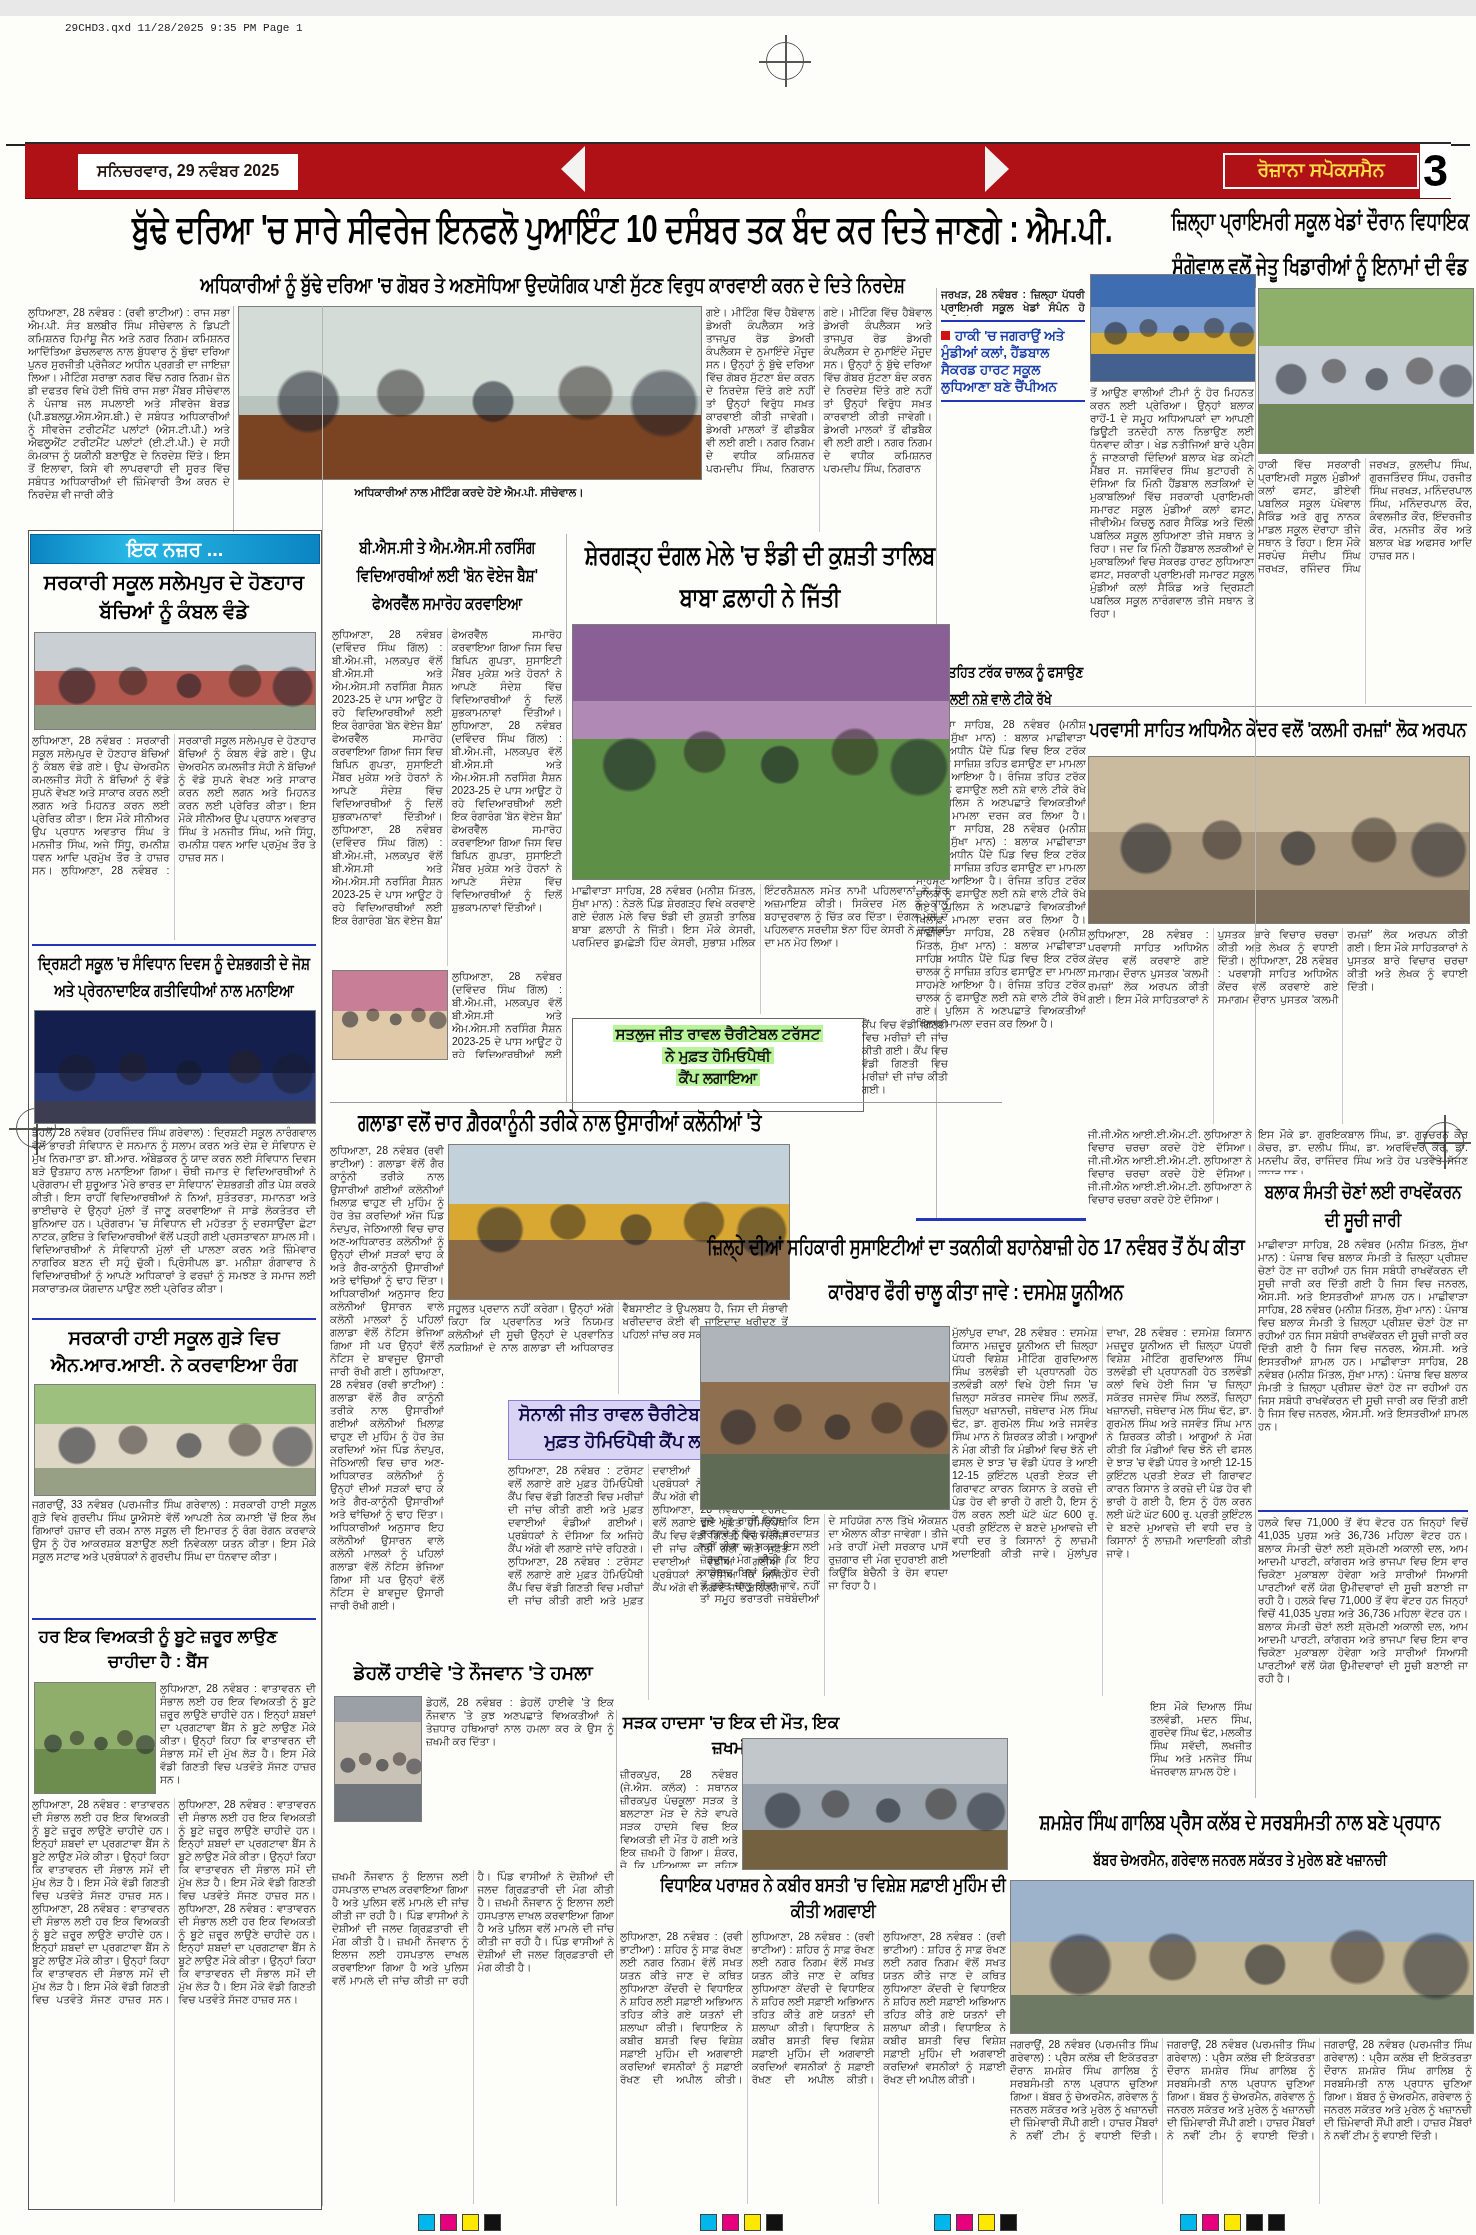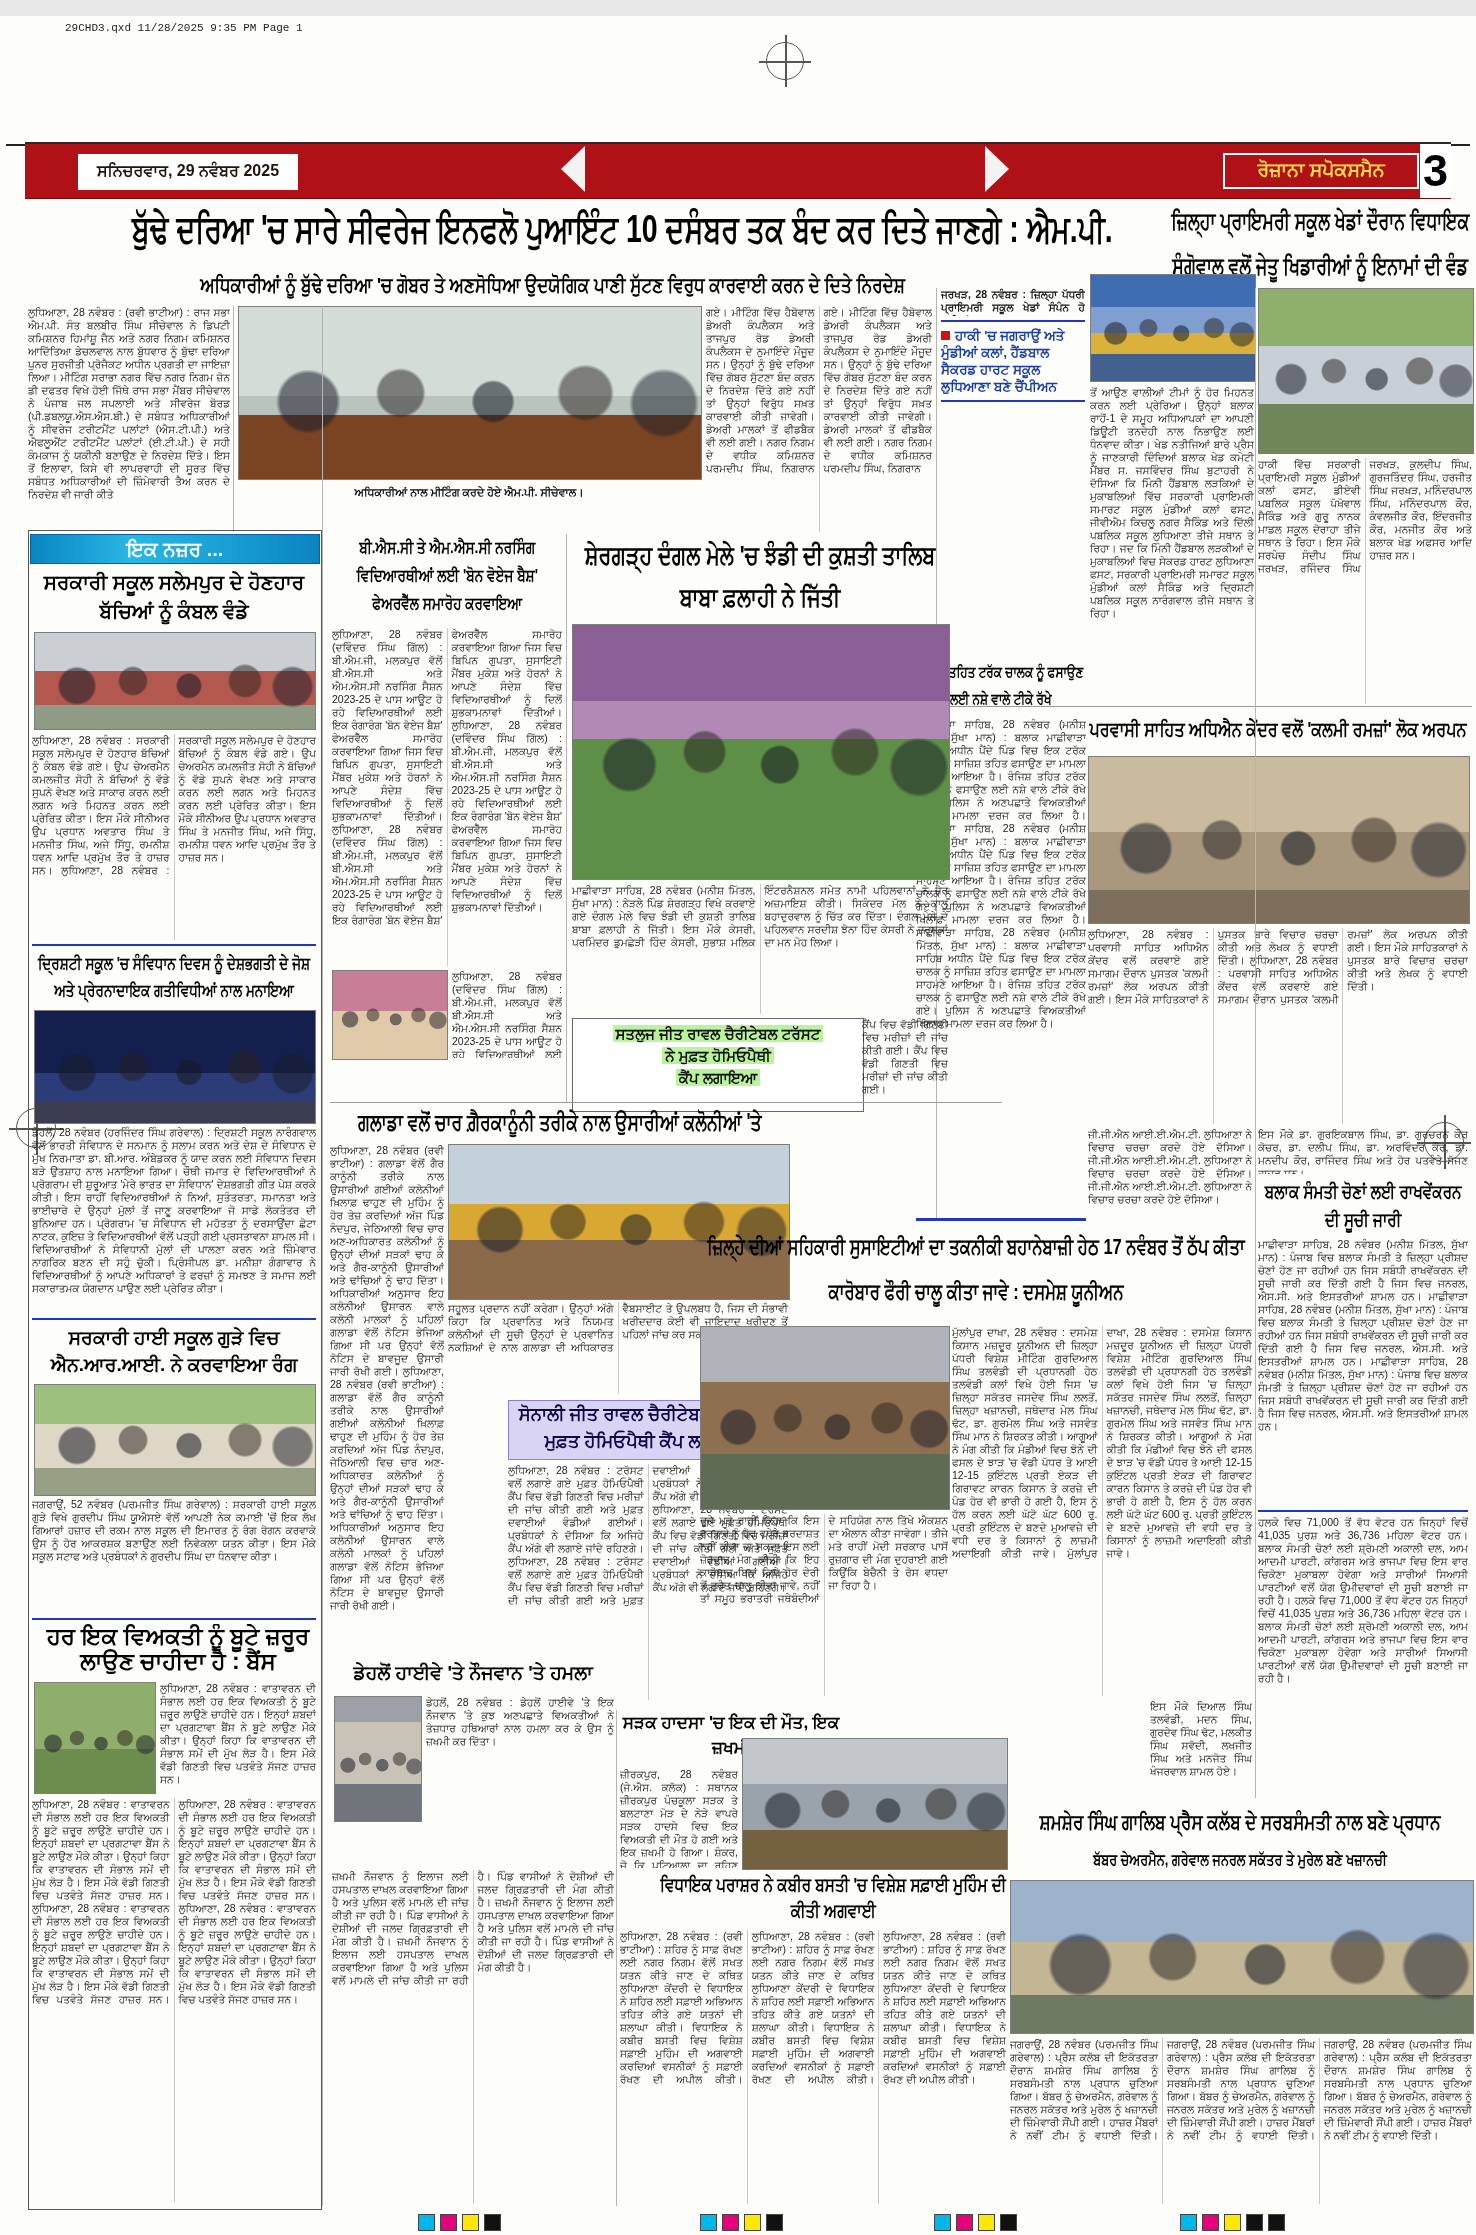--- a/index.html
+++ b/index.html
@@ -123,23 +123,23 @@
   <div class="abs hl" style="left:32px;top:552px;width:284px;height:60px;font-size:20px;line-height:29px;">ਸਰਕਾਰੀ ਸਕੂਲ ਸਲੇਮਪੁਰ ਦੇ ਹੋਣਹਾਰ ਬੱਚਿਆਂ ਨੂੰ ਕੰਬਲ ਵੰਡੇ</div>
   <div class="abs ph ph-blankets" style="left:34px;top:616px;width:280px;height:96px;"></div>
   <div class="abs body cols2" style="left:32px;top:718px;width:284px;height:206px;">ਲੁਧਿਆਣਾ, 28 ਨਵੰਬਰ : ਸਰਕਾਰੀ ਸਕੂਲ ਸਲੇਮਪੁਰ ਦੇ ਹੋਣਹਾਰ ਬੱਚਿਆਂ ਨੂੰ ਕੰਬਲ ਵੰਡੇ ਗਏ। ਉਪ ਚੇਅਰਮੈਨ ਕਮਲਜੀਤ ਸੋਹੀ ਨੇ ਬੱਚਿਆਂ ਨੂੰ ਵੱਡੇ ਸੁਪਨੇ ਵੇਖਣ ਅਤੇ ਸਾਕਾਰ ਕਰਨ ਲਈ ਲਗਨ ਅਤੇ ਮਿਹਨਤ ਕਰਨ ਲਈ ਪ੍ਰੇਰਿਤ ਕੀਤਾ। ਇਸ ਮੌਕੇ ਸੀਨੀਅਰ ਉਪ ਪ੍ਰਧਾਨ ਅਵਤਾਰ ਸਿੰਘ ਤੇ ਮਨਜੀਤ ਸਿੰਘ, ਅਜੇ ਸਿੱਧੂ, ਰਮਨੀਸ਼ ਧਵਨ ਆਦਿ ਪ੍ਰਮੁੱਖ ਤੌਰ ਤੇ ਹਾਜ਼ਰ ਸਨ। ਲੁਧਿਆਣਾ, 28 ਨਵੰਬਰ : ਸਰਕਾਰੀ ਸਕੂਲ ਸਲੇਮਪੁਰ ਦੇ ਹੋਣਹਾਰ ਬੱਚਿਆਂ ਨੂੰ ਕੰਬਲ ਵੰਡੇ ਗਏ। ਉਪ ਚੇਅਰਮੈਨ ਕਮਲਜੀਤ ਸੋਹੀ ਨੇ ਬੱਚਿਆਂ ਨੂੰ ਵੱਡੇ ਸੁਪਨੇ ਵੇਖਣ ਅਤੇ ਸਾਕਾਰ ਕਰਨ ਲਈ ਲਗਨ ਅਤੇ ਮਿਹਨਤ ਕਰਨ ਲਈ ਪ੍ਰੇਰਿਤ ਕੀਤਾ। ਇਸ ਮੌਕੇ ਸੀਨੀਅਰ ਉਪ ਪ੍ਰਧਾਨ ਅਵਤਾਰ ਸਿੰਘ ਤੇ ਮਨਜੀਤ ਸਿੰਘ, ਅਜੇ ਸਿੱਧੂ, ਰਮਨੀਸ਼ ਧਵਨ ਆਦਿ ਪ੍ਰਮੁੱਖ ਤੌਰ ਤੇ ਹਾਜ਼ਰ ਸਨ।</div>
   <div class="abs rule-b" style="left:32px;top:928px;width:284px;height:2px;"></div>
   <div class="abs hl cx" style="left:32px;top:934px;width:355px;height:56px;font-size:17px;line-height:27px;transform:scaleX(0.8);">ਦ੍ਰਿਸ਼ਟੀ ਸਕੂਲ 'ਚ ਸੰਵਿਧਾਨ ਦਿਵਸ ਨੂੰ ਦੇਸ਼ਭਗਤੀ ਦੇ ਜੋਸ਼ ਅਤੇ ਪ੍ਰੇਰਨਾਦਾਇਕ ਗਤੀਵਿਧੀਆਂ ਨਾਲ ਮਨਾਇਆ</div>
   <div class="abs ph ph-stage" style="left:34px;top:994px;width:280px;height:112px;"></div>
   <div class="abs body" style="left:32px;top:1110px;width:284px;height:188px;">ਡੇਹਲੋਂ, 28 ਨਵੰਬਰ (ਹਰਜਿੰਦਰ ਸਿੰਘ ਗਰੇਵਾਲ) : ਦ੍ਰਿਸ਼ਟੀ ਸਕੂਲ ਨਾਰੰਗਵਾਲ ਵੱਲੋਂ ਭਾਰਤੀ ਸੰਵਿਧਾਨ ਦੇ ਸਨਮਾਨ ਨੂੰ ਸਲਾਮ ਕਰਨ ਅਤੇ ਦੇਸ਼ ਦੇ ਸੰਵਿਧਾਨ ਦੇ ਮੁੱਖ ਨਿਰਮਾਤਾ ਡਾ. ਬੀ.ਆਰ. ਅੰਬੇਡਕਰ ਨੂੰ ਯਾਦ ਕਰਨ ਲਈ ਸੰਵਿਧਾਨ ਦਿਵਸ ਬੜੇ ਉਤਸ਼ਾਹ ਨਾਲ ਮਨਾਇਆ ਗਿਆ। ਚੌਥੀ ਜਮਾਤ ਦੇ ਵਿਦਿਆਰਥੀਆਂ ਨੇ ਪ੍ਰੋਗਰਾਮ ਦੀ ਸ਼ੁਰੂਆਤ 'ਮੇਰੇ ਭਾਰਤ ਦਾ ਸੰਵਿਧਾਨ' ਦੇਸ਼ਭਗਤੀ ਗੀਤ ਪੇਸ਼ ਕਰਕੇ ਕੀਤੀ। ਇਸ ਰਾਹੀਂ ਵਿਦਿਆਰਥੀਆਂ ਨੇ ਨਿਆਂ, ਸੁਤੰਤਰਤਾ, ਸਮਾਨਤਾ ਅਤੇ ਭਾਈਚਾਰੇ ਦੇ ਉਨ੍ਹਾਂ ਮੁੱਲਾਂ ਤੋਂ ਜਾਣੂ ਕਰਵਾਇਆ ਜੋ ਸਾਡੇ ਲੋਕਤੰਤਰ ਦੀ ਬੁਨਿਆਦ ਹਨ। ਪ੍ਰੋਗਰਾਮ 'ਚ ਸੰਵਿਧਾਨ ਦੀ ਮਹੱਤਤਾ ਨੂੰ ਦਰਸਾਉਂਦਾ ਛੋਟਾ ਨਾਟਕ, ਕੁਇਜ਼ ਤੇ ਵਿਦਿਆਰਥੀਆਂ ਵੱਲੋਂ ਪੜ੍ਹੀ ਗਈ ਪ੍ਰਸਤਾਵਨਾ ਸ਼ਾਮਲ ਸੀ। ਵਿਦਿਆਰਥੀਆਂ ਨੇ ਸੰਵਿਧਾਨੀ ਮੁੱਲਾਂ ਦੀ ਪਾਲਣਾ ਕਰਨ ਅਤੇ ਜ਼ਿੰਮੇਵਾਰ ਨਾਗਰਿਕ ਬਣਨ ਦੀ ਸਹੁੰ ਚੁੱਕੀ। ਪ੍ਰਿੰਸੀਪਲ ਡਾ. ਮਨੀਸ਼ਾ ਗੰਗਾਵਾਰ ਨੇ ਵਿਦਿਆਰਥੀਆਂ ਨੂੰ ਆਪਣੇ ਅਧਿਕਾਰਾਂ ਤੇ ਫਰਜ਼ਾਂ ਨੂੰ ਸਮਝਣ ਤੇ ਸਮਾਜ ਲਈ ਸਕਾਰਾਤਮਕ ਯੋਗਦਾਨ ਪਾਉਣ ਲਈ ਪ੍ਰੇਰਿਤ ਕੀਤਾ।</div>
   <div class="abs rule-b" style="left:32px;top:1302px;width:284px;height:2px;"></div>
   <div class="abs hl" style="left:32px;top:1308px;width:284px;height:56px;font-size:19px;line-height:27px;">ਸਰਕਾਰੀ ਹਾਈ ਸਕੂਲ ਗੁੜੇ ਵਿਚ ਐਨ.ਆਰ.ਆਈ. ਨੇ ਕਰਵਾਇਆ ਰੰਗ ਰੋਗਨ</div>
   <div class="abs ph ph-school" style="left:34px;top:1368px;width:280px;height:110px;"></div>
-  <div class="abs body" style="left:32px;top:1482px;width:284px;height:116px;">ਜਗਰਾਉਂ, 52 ਨਵੰਬਰ (ਪਰਮਜੀਤ ਸਿੰਘ ਗਰੇਵਾਲ) : ਸਰਕਾਰੀ ਹਾਈ ਸਕੂਲ ਗੁੜੇ ਵਿਖੇ ਗੁਰਦੀਪ ਸਿੰਘ ਯੂਐਸਏ ਵੱਲੋਂ ਆਪਣੀ ਨੇਕ ਕਮਾਈ 'ਚੋਂ ਇਕ ਲੱਖ ਗਿਆਰਾਂ ਹਜ਼ਾਰ ਦੀ ਰਕਮ ਨਾਲ ਸਕੂਲ ਦੀ ਇਮਾਰਤ ਨੂੰ ਰੰਗ ਰੋਗਨ ਕਰਵਾਕੇ ਉਸ ਨੂੰ ਹੋਰ ਆਕਰਸ਼ਕ ਬਣਾਉਣ ਲਈ ਨਿਵੇਕਲਾ ਯਤਨ ਕੀਤਾ। ਇਸ ਮੌਕੇ ਸਕੂਲ ਸਟਾਫ ਅਤੇ ਪ੍ਰਬੰਧਕਾਂ ਨੇ ਗੁਰਦੀਪ ਸਿੰਘ ਦਾ ਧੰਨਵਾਦ ਕੀਤਾ।</div>
+  <div class="abs body" style="left:32px;top:1482px;width:284px;height:116px;">ਜਗਰਾਉਂ, 33 ਨਵੰਬਰ (ਪਰਮਜੀਤ ਸਿੰਘ ਗਰੇਵਾਲ) : ਸਰਕਾਰੀ ਹਾਈ ਸਕੂਲ ਗੁੜੇ ਵਿਖੇ ਗੁਰਦੀਪ ਸਿੰਘ ਯੂਐਸਏ ਵੱਲੋਂ ਆਪਣੀ ਨੇਕ ਕਮਾਈ 'ਚੋਂ ਇਕ ਲੱਖ ਗਿਆਰਾਂ ਹਜ਼ਾਰ ਦੀ ਰਕਮ ਨਾਲ ਸਕੂਲ ਦੀ ਇਮਾਰਤ ਨੂੰ ਰੰਗ ਰੋਗਨ ਕਰਵਾਕੇ ਉਸ ਨੂੰ ਹੋਰ ਆਕਰਸ਼ਕ ਬਣਾਉਣ ਲਈ ਨਿਵੇਕਲਾ ਯਤਨ ਕੀਤਾ। ਇਸ ਮੌਕੇ ਸਕੂਲ ਸਟਾਫ ਅਤੇ ਪ੍ਰਬੰਧਕਾਂ ਨੇ ਗੁਰਦੀਪ ਸਿੰਘ ਦਾ ਧੰਨਵਾਦ ਕੀਤਾ।</div>
   <div class="abs rule-b" style="left:32px;top:1602px;width:284px;height:2px;"></div>
-  <div class="abs hl" style="left:36px;top:1608px;width:284px;height:52px;font-size:23px;line-height:25px;">ਹਰ ਇਕ ਵਿਅਕਤੀ ਨੂੰ ਬੂਟੇ ਜ਼ਰੂਰ ਲਾਉਣ ਚਾਹੀਦਾ ਹੈ : ਬੈਂਸ</div>
+  <div class="abs hl" style="left:16px;top:1608px;width:284px;height:52px;font-size:17px;line-height:25px;">ਹਰ ਇਕ ਵਿਅਕਤੀ ਨੂੰ ਬੂਟੇ ਜ਼ਰੂਰ ਲਾਉਣ ਚਾਹੀਦਾ ਹੈ : ਬੈਂਸ</div>
   <div class="abs ph ph-plant" style="left:34px;top:1666px;width:120px;height:110px;"></div>
   <div class="abs body" style="left:160px;top:1666px;width:156px;height:110px;">ਲੁਧਿਆਣਾ, 28 ਨਵੰਬਰ : ਵਾਤਾਵਰਨ ਦੀ ਸੰਭਾਲ ਲਈ ਹਰ ਇਕ ਵਿਅਕਤੀ ਨੂੰ ਬੂਟੇ ਜ਼ਰੂਰ ਲਾਉਣੇ ਚਾਹੀਦੇ ਹਨ। ਇਨ੍ਹਾਂ ਸ਼ਬਦਾਂ ਦਾ ਪ੍ਰਗਟਾਵਾ ਬੈਂਸ ਨੇ ਬੂਟੇ ਲਾਉਣ ਮੌਕੇ ਕੀਤਾ। ਉਨ੍ਹਾਂ ਕਿਹਾ ਕਿ ਵਾਤਾਵਰਨ ਦੀ ਸੰਭਾਲ ਸਮੇਂ ਦੀ ਮੁੱਖ ਲੋੜ ਹੈ। ਇਸ ਮੌਕੇ ਵੱਡੀ ਗਿਣਤੀ ਵਿਚ ਪਤਵੰਤੇ ਸੱਜਣ ਹਾਜ਼ਰ ਸਨ।</div>
   <div class="abs body cols2" style="left:32px;top:1782px;width:284px;height:404px;">ਲੁਧਿਆਣਾ, 28 ਨਵੰਬਰ : ਵਾਤਾਵਰਨ ਦੀ ਸੰਭਾਲ ਲਈ ਹਰ ਇਕ ਵਿਅਕਤੀ ਨੂੰ ਬੂਟੇ ਜ਼ਰੂਰ ਲਾਉਣੇ ਚਾਹੀਦੇ ਹਨ। ਇਨ੍ਹਾਂ ਸ਼ਬਦਾਂ ਦਾ ਪ੍ਰਗਟਾਵਾ ਬੈਂਸ ਨੇ ਬੂਟੇ ਲਾਉਣ ਮੌਕੇ ਕੀਤਾ। ਉਨ੍ਹਾਂ ਕਿਹਾ ਕਿ ਵਾਤਾਵਰਨ ਦੀ ਸੰਭਾਲ ਸਮੇਂ ਦੀ ਮੁੱਖ ਲੋੜ ਹੈ। ਇਸ ਮੌਕੇ ਵੱਡੀ ਗਿਣਤੀ ਵਿਚ ਪਤਵੰਤੇ ਸੱਜਣ ਹਾਜ਼ਰ ਸਨ। ਲੁਧਿਆਣਾ, 28 ਨਵੰਬਰ : ਵਾਤਾਵਰਨ ਦੀ ਸੰਭਾਲ ਲਈ ਹਰ ਇਕ ਵਿਅਕਤੀ ਨੂੰ ਬੂਟੇ ਜ਼ਰੂਰ ਲਾਉਣੇ ਚਾਹੀਦੇ ਹਨ। ਇਨ੍ਹਾਂ ਸ਼ਬਦਾਂ ਦਾ ਪ੍ਰਗਟਾਵਾ ਬੈਂਸ ਨੇ ਬੂਟੇ ਲਾਉਣ ਮੌਕੇ ਕੀਤਾ। ਉਨ੍ਹਾਂ ਕਿਹਾ ਕਿ ਵਾਤਾਵਰਨ ਦੀ ਸੰਭਾਲ ਸਮੇਂ ਦੀ ਮੁੱਖ ਲੋੜ ਹੈ। ਇਸ ਮੌਕੇ ਵੱਡੀ ਗਿਣਤੀ ਵਿਚ ਪਤਵੰਤੇ ਸੱਜਣ ਹਾਜ਼ਰ ਸਨ। ਲੁਧਿਆਣਾ, 28 ਨਵੰਬਰ : ਵਾਤਾਵਰਨ ਦੀ ਸੰਭਾਲ ਲਈ ਹਰ ਇਕ ਵਿਅਕਤੀ ਨੂੰ ਬੂਟੇ ਜ਼ਰੂਰ ਲਾਉਣੇ ਚਾਹੀਦੇ ਹਨ। ਇਨ੍ਹਾਂ ਸ਼ਬਦਾਂ ਦਾ ਪ੍ਰਗਟਾਵਾ ਬੈਂਸ ਨੇ ਬੂਟੇ ਲਾਉਣ ਮੌਕੇ ਕੀਤਾ। ਉਨ੍ਹਾਂ ਕਿਹਾ ਕਿ ਵਾਤਾਵਰਨ ਦੀ ਸੰਭਾਲ ਸਮੇਂ ਦੀ ਮੁੱਖ ਲੋੜ ਹੈ। ਇਸ ਮੌਕੇ ਵੱਡੀ ਗਿਣਤੀ ਵਿਚ ਪਤਵੰਤੇ ਸੱਜਣ ਹਾਜ਼ਰ ਸਨ। ਲੁਧਿਆਣਾ, 28 ਨਵੰਬਰ : ਵਾਤਾਵਰਨ ਦੀ ਸੰਭਾਲ ਲਈ ਹਰ ਇਕ ਵਿਅਕਤੀ ਨੂੰ ਬੂਟੇ ਜ਼ਰੂਰ ਲਾਉਣੇ ਚਾਹੀਦੇ ਹਨ। ਇਨ੍ਹਾਂ ਸ਼ਬਦਾਂ ਦਾ ਪ੍ਰਗਟਾਵਾ ਬੈਂਸ ਨੇ ਬੂਟੇ ਲਾਉਣ ਮੌਕੇ ਕੀਤਾ। ਉਨ੍ਹਾਂ ਕਿਹਾ ਕਿ ਵਾਤਾਵਰਨ ਦੀ ਸੰਭਾਲ ਸਮੇਂ ਦੀ ਮੁੱਖ ਲੋੜ ਹੈ। ਇਸ ਮੌਕੇ ਵੱਡੀ ਗਿਣਤੀ ਵਿਚ ਪਤਵੰਤੇ ਸੱਜਣ ਹਾਜ਼ਰ ਸਨ।</div>
 
   <div class="abs hl cx" style="left:332px;top:518px;width:288px;height:88px;font-size:17px;line-height:28px;transform:scaleX(0.8);">ਬੀ.ਐਸ.ਸੀ ਤੇ ਐਮ.ਐਸ.ਸੀ ਨਰਸਿੰਗ ਵਿਦਿਆਰਥੀਆਂ ਲਈ 'ਬੋਨ ਵੋਏਜ ਬੈਸ਼' ਫੇਅਰਵੈੱਲ ਸਮਾਰੋਹ ਕਰਵਾਇਆ</div>
   <div class="abs body cols2" style="left:332px;top:612px;width:230px;height:338px;">ਲੁਧਿਆਣਾ, 28 ਨਵੰਬਰ (ਦਵਿੰਦਰ ਸਿੰਘ ਗਿੱਲ) : ਬੀ.ਐਮ.ਜੀ, ਮਲਕਪੁਰ ਵੱਲੋਂ ਬੀ.ਐਸ.ਸੀ ਅਤੇ ਐਮ.ਐਸ.ਸੀ ਨਰਸਿੰਗ ਸੈਸ਼ਨ 2023-25 ਦੇ ਪਾਸ ਆਊਟ ਹੋ ਰਹੇ ਵਿਦਿਆਰਥੀਆਂ ਲਈ ਇਕ ਰੰਗਾਰੰਗ 'ਬੋਨ ਵੋਏਜ ਬੈਸ਼' ਫੇਅਰਵੈੱਲ ਸਮਾਰੋਹ ਕਰਵਾਇਆ ਗਿਆ ਜਿਸ ਵਿਚ ਬਿਪਿਨ ਗੁਪਤਾ, ਸੁਸਾਇਟੀ ਮੈਂਬਰ ਮੁਕੇਸ਼ ਅਤੇ ਹੋਰਨਾਂ ਨੇ ਆਪਣੇ ਸੰਦੇਸ਼ ਵਿੱਚ ਵਿਦਿਆਰਥੀਆਂ ਨੂੰ ਦਿਲੋਂ ਸ਼ੁਭਕਾਮਨਾਵਾਂ ਦਿੱਤੀਆਂ। ਲੁਧਿਆਣਾ, 28 ਨਵੰਬਰ (ਦਵਿੰਦਰ ਸਿੰਘ ਗਿੱਲ) : ਬੀ.ਐਮ.ਜੀ, ਮਲਕਪੁਰ ਵੱਲੋਂ ਬੀ.ਐਸ.ਸੀ ਅਤੇ ਐਮ.ਐਸ.ਸੀ ਨਰਸਿੰਗ ਸੈਸ਼ਨ 2023-25 ਦੇ ਪਾਸ ਆਊਟ ਹੋ ਰਹੇ ਵਿਦਿਆਰਥੀਆਂ ਲਈ ਇਕ ਰੰਗਾਰੰਗ 'ਬੋਨ ਵੋਏਜ ਬੈਸ਼' ਫੇਅਰਵੈੱਲ ਸਮਾਰੋਹ ਕਰਵਾਇਆ ਗਿਆ ਜਿਸ ਵਿਚ ਬਿਪਿਨ ਗੁਪਤਾ, ਸੁਸਾਇਟੀ ਮੈਂਬਰ ਮੁਕੇਸ਼ ਅਤੇ ਹੋਰਨਾਂ ਨੇ ਆਪਣੇ ਸੰਦੇਸ਼ ਵਿੱਚ ਵਿਦਿਆਰਥੀਆਂ ਨੂੰ ਦਿਲੋਂ ਸ਼ੁਭਕਾਮਨਾਵਾਂ ਦਿੱਤੀਆਂ। ਲੁਧਿਆਣਾ, 28 ਨਵੰਬਰ (ਦਵਿੰਦਰ ਸਿੰਘ ਗਿੱਲ) : ਬੀ.ਐਮ.ਜੀ, ਮਲਕਪੁਰ ਵੱਲੋਂ ਬੀ.ਐਸ.ਸੀ ਅਤੇ ਐਮ.ਐਸ.ਸੀ ਨਰਸਿੰਗ ਸੈਸ਼ਨ 2023-25 ਦੇ ਪਾਸ ਆਊਟ ਹੋ ਰਹੇ ਵਿਦਿਆਰਥੀਆਂ ਲਈ ਇਕ ਰੰਗਾਰੰਗ 'ਬੋਨ ਵੋਏਜ ਬੈਸ਼' ਫੇਅਰਵੈੱਲ ਸਮਾਰੋਹ ਕਰਵਾਇਆ ਗਿਆ ਜਿਸ ਵਿਚ ਬਿਪਿਨ ਗੁਪਤਾ, ਸੁਸਾਇਟੀ ਮੈਂਬਰ ਮੁਕੇਸ਼ ਅਤੇ ਹੋਰਨਾਂ ਨੇ ਆਪਣੇ ਸੰਦੇਸ਼ ਵਿੱਚ ਵਿਦਿਆਰਥੀਆਂ ਨੂੰ ਦਿਲੋਂ ਸ਼ੁਭਕਾਮਨਾਵਾਂ ਦਿੱਤੀਆਂ।</div>
   <div class="abs ph ph-nursing" style="left:332px;top:954px;width:114px;height:88px;"></div>
   <div class="abs body" style="left:452px;top:954px;width:110px;height:88px;">ਲੁਧਿਆਣਾ, 28 ਨਵੰਬਰ (ਦਵਿੰਦਰ ਸਿੰਘ ਗਿੱਲ) : ਬੀ.ਐਮ.ਜੀ, ਮਲਕਪੁਰ ਵੱਲੋਂ ਬੀ.ਐਸ.ਸੀ ਅਤੇ ਐਮ.ਐਸ.ਸੀ ਨਰਸਿੰਗ ਸੈਸ਼ਨ 2023-25 ਦੇ ਪਾਸ ਆਊਟ ਹੋ ਰਹੇ ਵਿਦਿਆਰਥੀਆਂ ਲਈ ਇਕ ਰੰਗਾਰੰਗ 'ਬੋਨ ਵੋਏਜ ਬੈਸ਼' ਫੇਅਰਵੈੱਲ ਸਮਾਰੋਹ ਕਰਵਾਇਆ ਗਿਆ ਜਿਸ ਵਿਚ ਬਿਪਿਨ ਗੁਪਤਾ, ਸੁਸਾਇਟੀ ਮੈਂਬਰ ਮੁਕੇਸ਼ ਅਤੇ ਹੋਰਨਾਂ ਨੇ ਆਪਣੇ ਸੰਦੇਸ਼ ਵਿੱਚ ਵਿਦਿਆਰਥੀਆਂ ਨੂੰ ਦਿਲੋਂ ਸ਼ੁਭਕਾਮਨਾਵਾਂ ਦਿੱਤੀਆਂ।</div>
   <div class="abs vr" style="left:566px;top:518px;width:1px;height:568px;"></div>
 

